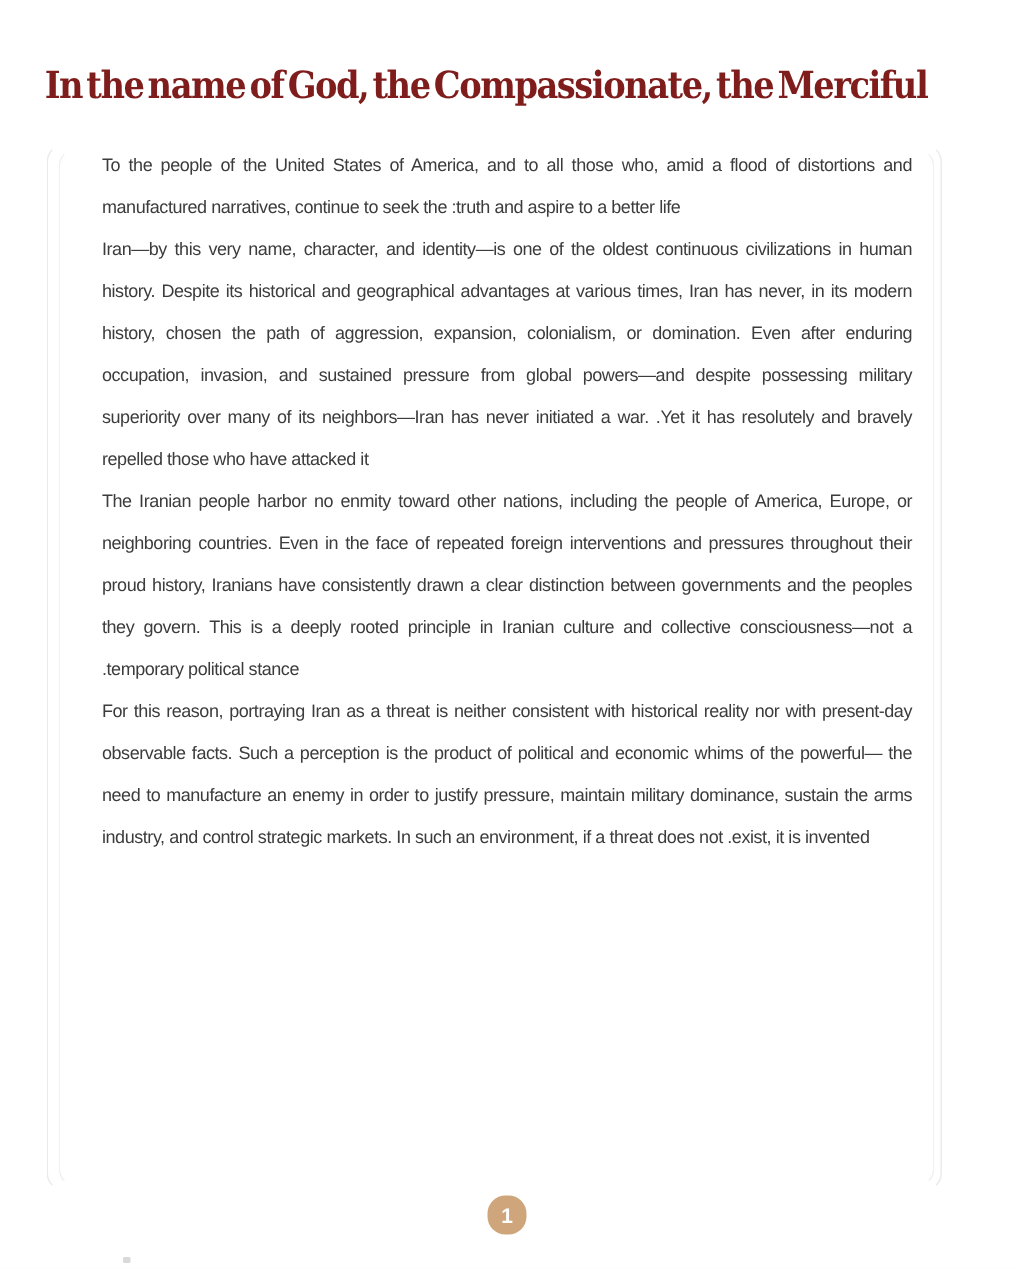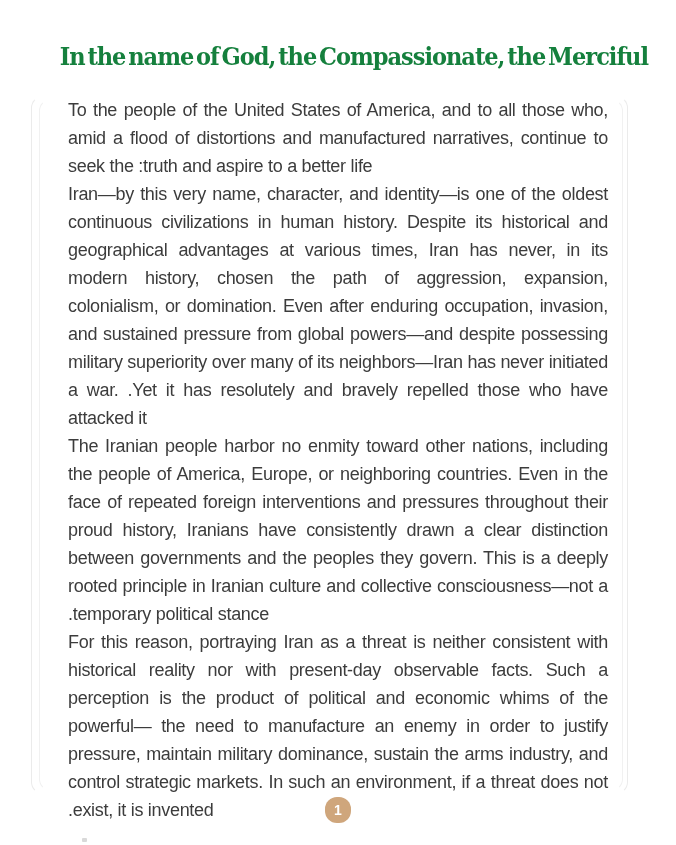--- a/index.html
+++ b/index.html
@@ -13,28 +13,28 @@
     height: 845px;
     background: #ffffff;
     overflow: hidden;
     font-family: "Liberation Sans", sans-serif;
   }
   .doc-title {
     position: absolute;
     top: 42px;
     left: 0;
     width: 648px;
-    text-align: right;
+    text-align: center;
     font-family: "DejaVu Serif", serif;
     font-stretch: condensed;
     font-weight: 700;
     font-size: 25px;
     letter-spacing: -1px;
     word-spacing: -4px;
-    color: #15803d;
+    color: #7f1d1d;
     margin: 0;
   }
   
   .frame {
     position: absolute;
     border-style: solid;
     border-width: 1px;
     border-radius: 12px;
     pointer-events: none;
   }
@@ -51,21 +51,21 @@
     width: 582px;
     height: 690px;
     border-color: transparent #f1f1f1 transparent #f1f1f1;
   }
   .text-block {
     position: absolute;
     left: 68px;
     top: 96px;
     width: 540px;
     color: #3c3c3c;
-    font-size: 18px;
+    font-size: 12px;
     line-height: 28px;
     letter-spacing: -0.3px;
     text-align: justify;
   }
   .text-block p {
     margin: 0;
     padding: 0;
   }
   .page-badge {
     position: absolute;

